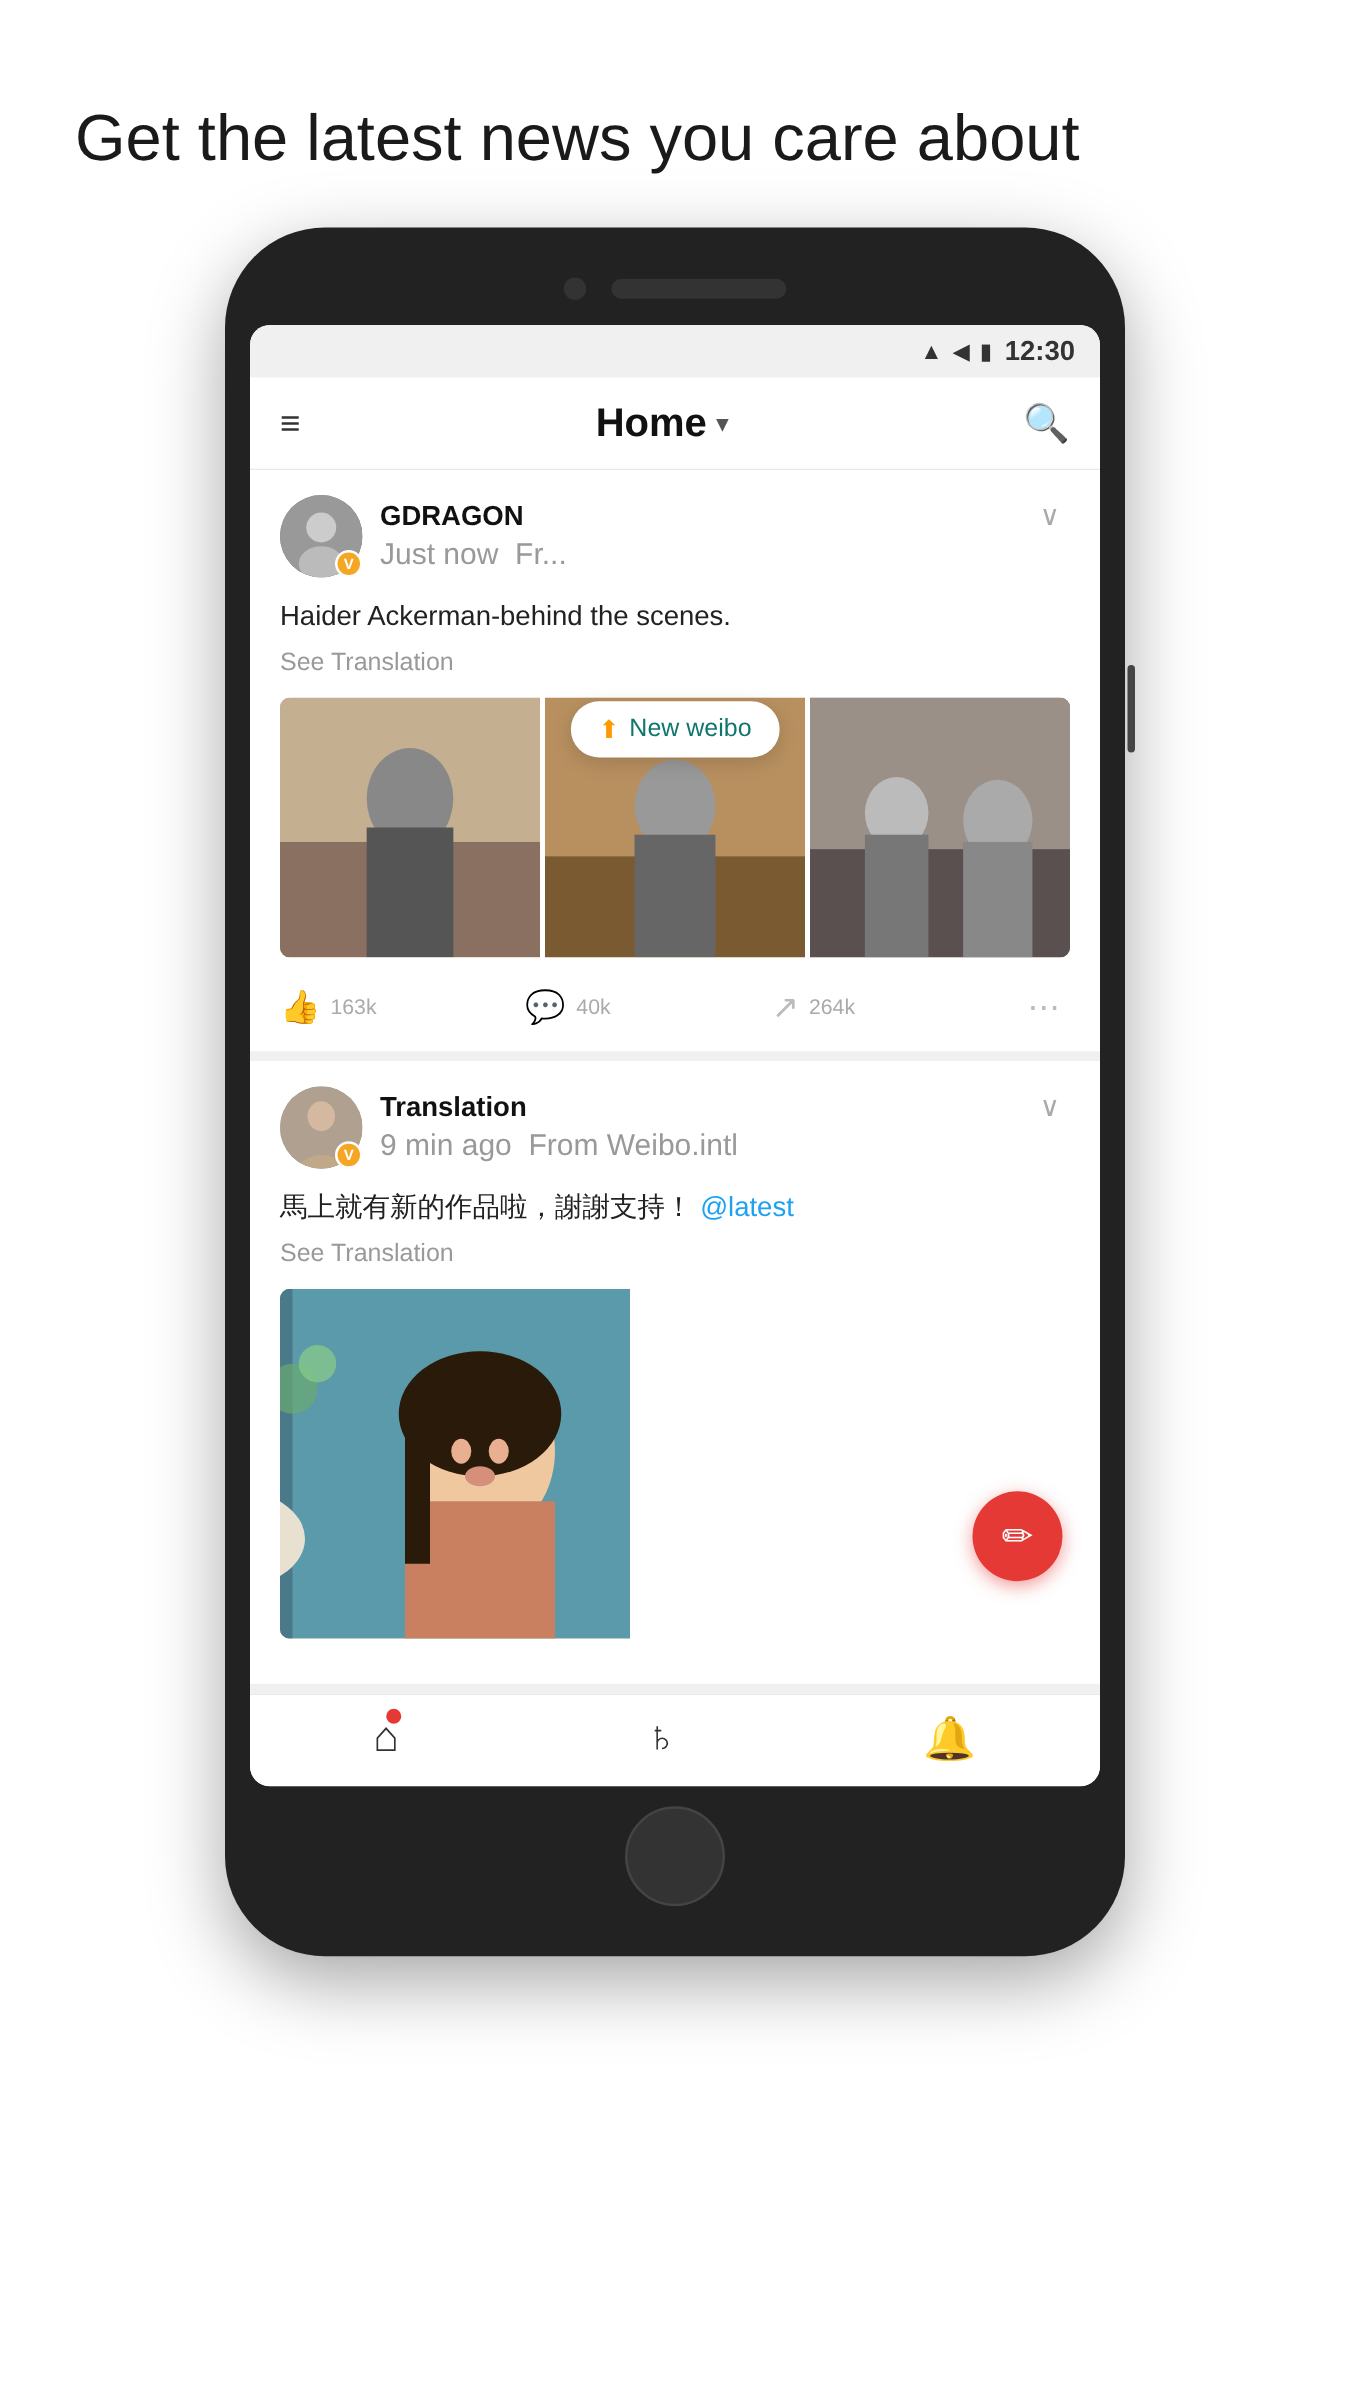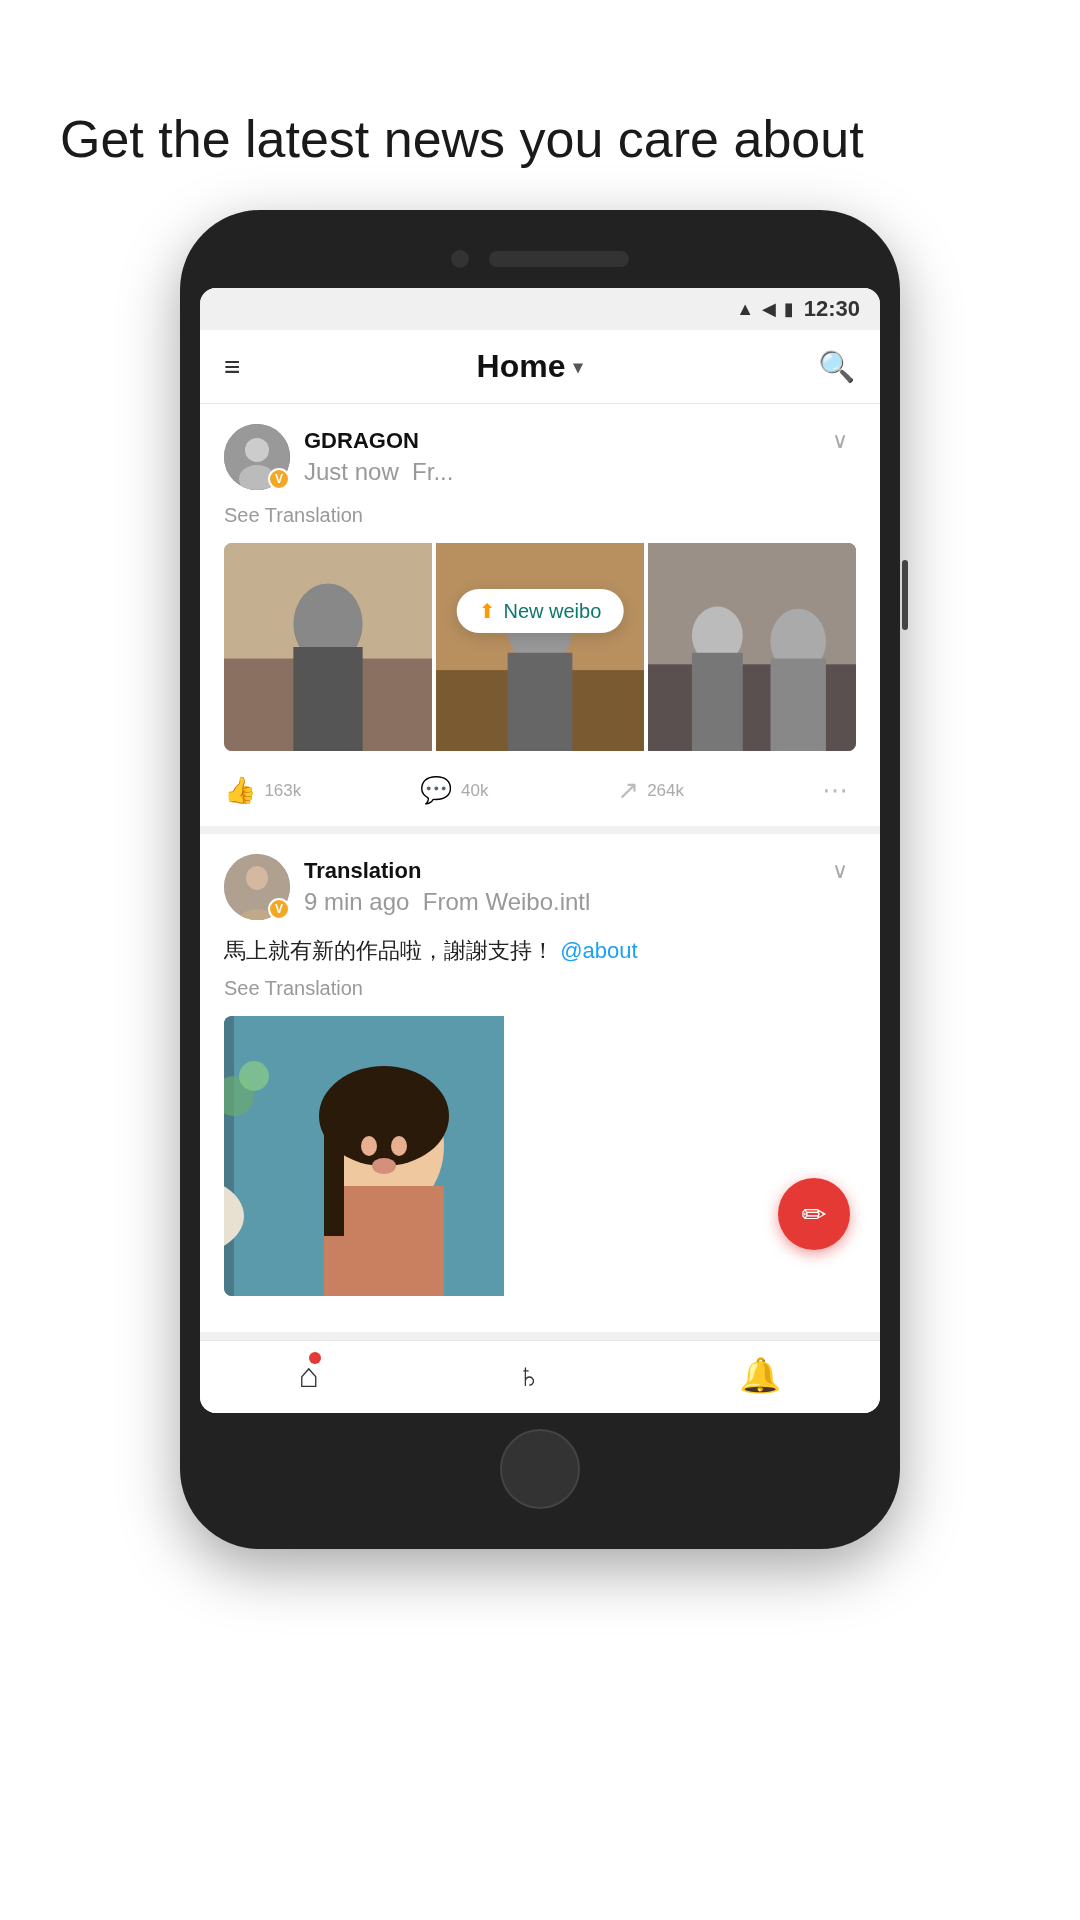--- a/index.html
+++ b/index.html
@@ -8,21 +8,21 @@
       min-height: 1920px;
       background: #ffffff;
       font-family: 'Helvetica Neue', Arial, sans-serif;
       display: flex;
       flex-direction: column;
       align-items: center;
     }
 
     .page-headline {
       width: 100%;
-      padding: 108px 60px 40px 60px;
+      padding: 80px 60px 40px 60px;
       font-size: 52px;
       font-weight: 400;
       color: #1a1a1a;
       text-align: left;
       line-height: 1.2;
     }
 
     .phone-wrapper {
       width: 720px;
       background: #222222;
@@ -487,20 +487,21 @@
                 <span class="post-username">GDRAGON</span>
                 <span class="post-meta">
                   <span>Just now</span>&nbsp;
                   <span>Fr...</span>
                 </span>
               </div>
             </div>
             <span class="post-dropdown">∨</span>
           </div>
 
+          <div class="post-content">Haider Ackerman-behind the scenes.</div>
           <div class="see-translation">See Translation</div>
 
           <div class="post-images">
             <div class="post-image img-post1-1">
               <svg width="100%" height="100%" viewBox="0 0 180 180" preserveAspectRatio="xMidYMid slice">
                 <rect width="180" height="180" fill="#c4b090"></rect>
                 <rect x="0" y="100" width="180" height="80" fill="#8a7060"></rect>
                 <ellipse cx="90" cy="70" rx="30" ry="35" fill="#888"></ellipse>
                 <rect x="60" y="90" width="60" height="90" fill="#555"></rect>
               </svg>
@@ -567,21 +568,21 @@
                   <span>9 min ago</span>&nbsp;
                   <span>From Weibo.intl</span>
                 </span>
               </div>
             </div>
             <span class="post-dropdown">∨</span>
           </div>
 
           <div class="post-content">
             <span>馬上就有新的作品啦，謝謝支持！</span>
-            <span class="post-mention">@about</span>
+            <span class="post-mention">@latest</span>
           </div>
           <div class="see-translation">See Translation</div>
 
           <div class="post-images">
             <div class="post-image img-post2" style="grid-column: 1 / -1; height: 280px;">
               <svg width="100%" height="280" viewBox="0 0 660 280" preserveAspectRatio="xMidYMid slice">
 
                 <rect width="660" height="280" fill="#5a9aaa"></rect>
                 <rect x="0" y="0" width="200" height="280" fill="#4a7a8a"></rect>
                 <rect x="500" y="0" width="160" height="280" fill="#c8a850"></rect>

